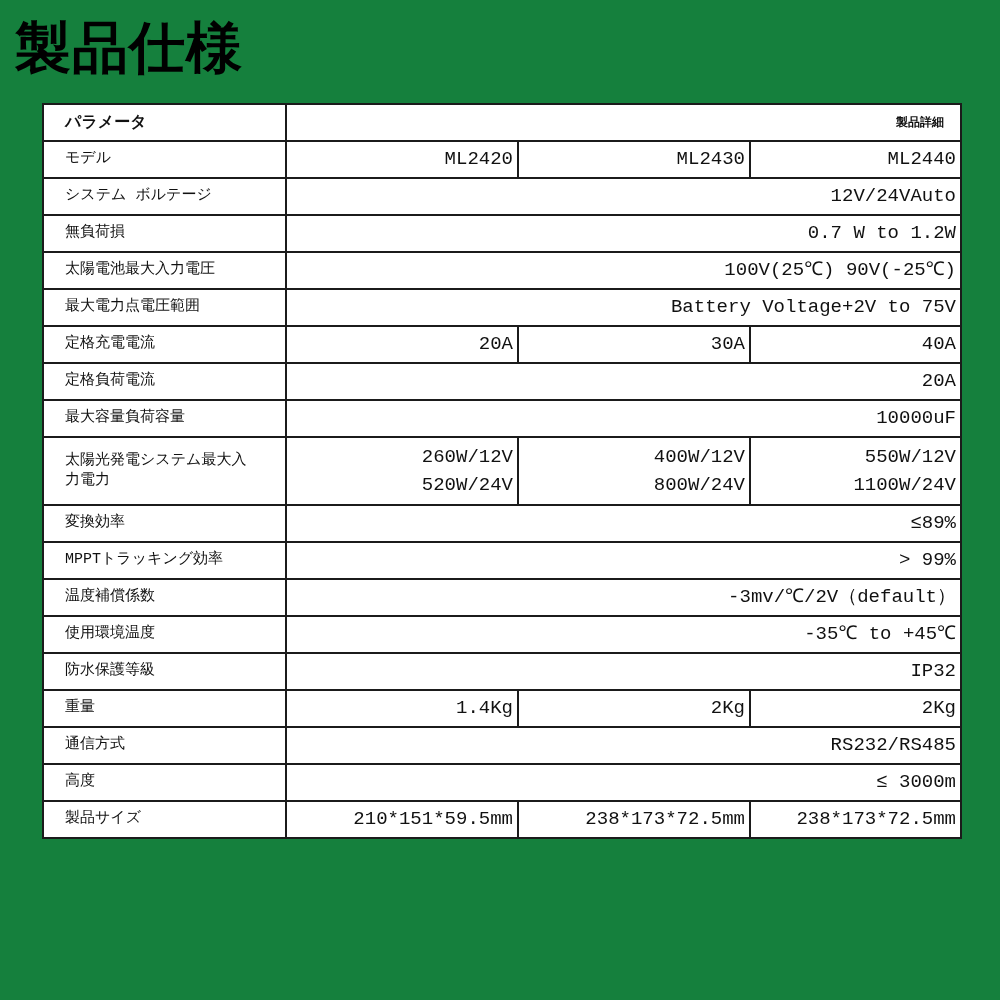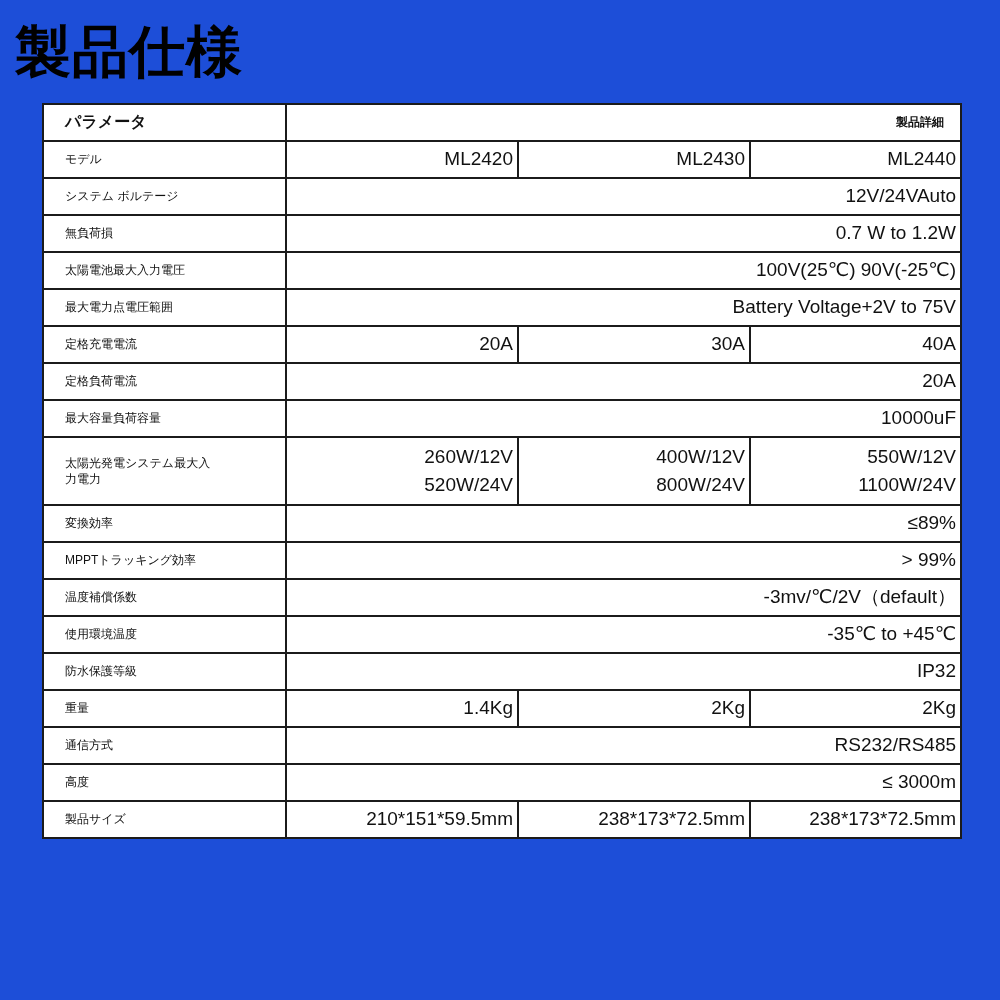--- a/index.html
+++ b/index.html
@@ -8,22 +8,23 @@
     background: #ffffff;
     width: 1000px;
     height: 1000px;
     font-family: "Liberation Sans", "DejaVu Sans", sans-serif;
     color: #111111;
   }
   .page {
     position: relative;
     width: 1000px;
     height: 1000px;
-    background: #1d4ed8;
+    background: #15803d;
     overflow: hidden;
+    font-family: Liberation Mono, monospace;
   }
   .page-title {
     position: absolute;
     left: 15px;
     top: 20px;
     margin: 0;
     font-size: 56px;
     font-weight: 900;
     letter-spacing: 1px;
     color: #000000;
@@ -60,21 +61,21 @@
     margin-top: 32px;
   }
   .head-detail {
     text-align: right;
     font-size: 12px;
     font-weight: 700;
     padding: 2px 16px;
   }
   .label-cell {
     text-align: left;
-    font-size: 12px;
+    font-size: 15px;
     font-weight: 400;
     padding: 2px 8px 2px 21px;
     white-space: pre-line;
     line-height: 1.35;
   }
   .value-cell {
     text-align: right;
     font-size: 19px;
     font-weight: 400;
     padding: 2px 4px;

